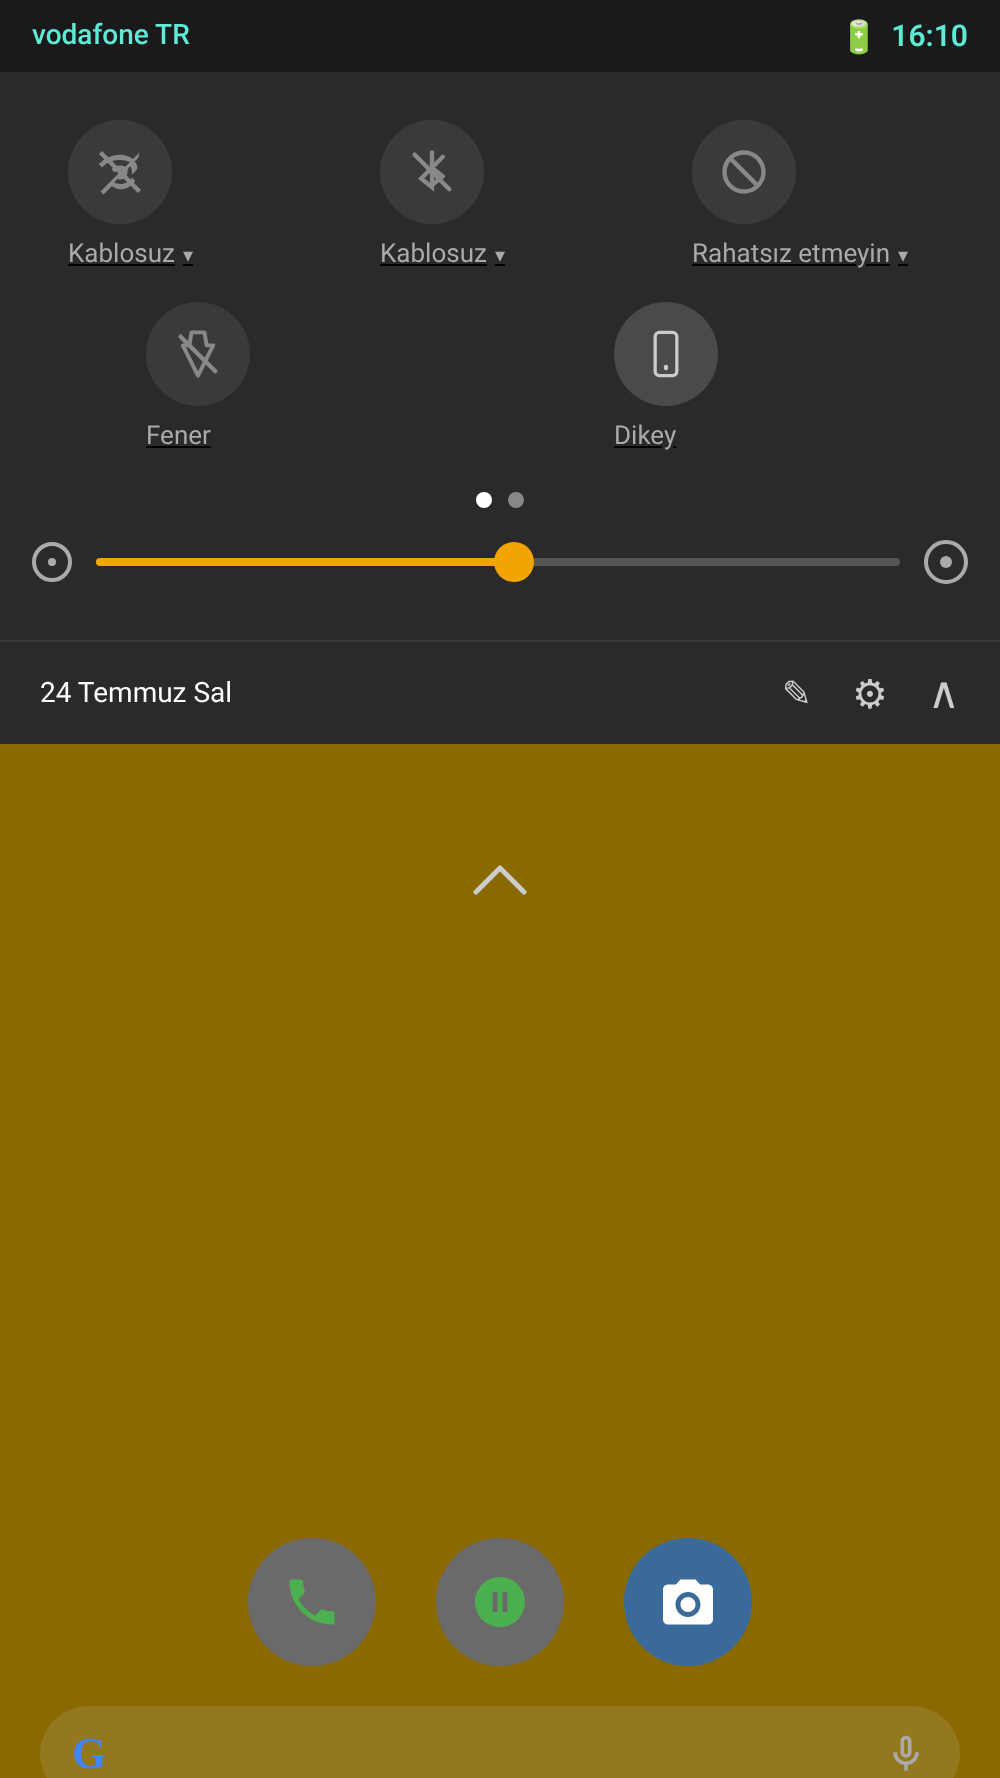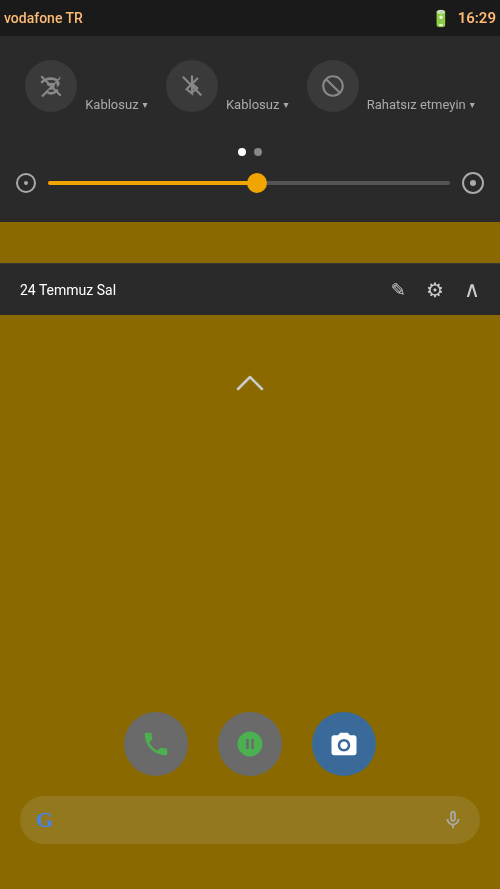--- a/index.html
+++ b/index.html
@@ -12,22 +12,22 @@
       position: relative;
     }
 
     
     .status-bar {
       background: #1a1a1a;
       height: 36px;
       display: flex;
       align-items: center;
       justify-content: space-between;
-      padding: 0 4px;
-      color: #fdba74;
+      padding: 0 16px;
+      color: #5eead4;
       font-size: 14px;
       font-weight: 500;
     }
     .status-bar-right {
       display: flex;
       align-items: center;
       gap: 6px;
       font-size: 15px;
       font-weight: 600;
     }
@@ -45,23 +45,25 @@
     
     .toggle-row {
       display: flex;
       justify-content: space-around;
       align-items: flex-start;
       padding: 8px 16px 16px 16px;
     }
 
     .toggle-item {
       display: flex;
-      align-items: flex-end;
+      flex-direction: column;
+      align-items: flex-start;
       gap: 8px;
       min-width: 120px;
+      text-decoration: underline;
     }
 
     .toggle-icon-wrap {
       width: 52px;
       height: 52px;
       border-radius: 50%;
       background: #3a3a3a;
       display: flex;
       align-items: center;
       justify-content: center;
@@ -175,21 +177,20 @@
 
     
     .bottom-bar {
       background: #2a2a2a;
       height: 52px;
       display: flex;
       align-items: center;
       justify-content: space-between;
       padding: 17px 20px;
       border-top: 1px solid #3a3a3a;
-      margin-top: 41px;
     }
 
     .date-text {
       color: #fff;
       font-size: 14px;
       font-weight: 400;
     }
 
     .bottom-icons {
       display: flex;
@@ -275,21 +276,21 @@
     
     svg { display: block; }
   </style>
 </head>
 <body>
 
 <div class="status-bar">
   <span>vodafone TR</span>
   <div class="status-bar-right">
     <span class="battery-icon">🔋</span>
-    <span>16:29</span>
+    <span>16:10</span>
   </div>
 </div>
 
 <div class="quick-settings">
 
   <div class="toggle-row">
 
     <div class="toggle-item">
       <div class="toggle-icon-wrap">
         <svg width="26" height="26" viewBox="0 0 24 24" fill="#888">
@@ -326,21 +327,43 @@
       <div class="toggle-label-wrap">
         <span style="text-align:center;display:block;">Rahatsız etmeyin</span>
         <span class="chevron">▾</span>
       </div>
     </div>
 
   </div>
 
   <div class="toggle-row-2 toggle-row">
 
-
+    <div class="toggle-item">
+      <div class="toggle-icon-wrap">
+        <svg width="26" height="26" viewBox="0 0 24 24" fill="none">
+          <path d="M9 2l-1 6H5l7 14 7-14h-3L15 2H9z" stroke="#888" stroke-width="1.8" stroke-linecap="round" stroke-linejoin="round"></path>
+          <line x1="4" y1="4" x2="20" y2="20" stroke="#888" stroke-width="2" stroke-linecap="round"></line>
+        </svg>
+      </div>
+      <div class="toggle-label-wrap">
+        <span>Fener</span>
+      </div>
+    </div>
+
+    <div class="toggle-item">
+      <div class="toggle-icon-wrap" style="background:#4a4a4a;">
+        <svg width="26" height="26" viewBox="0 0 24 24" fill="#ccc">
+          <rect x="7" y="2" width="10" height="20" rx="2" ry="2" stroke="#ccc" stroke-width="1.5" fill="none"></rect>
+          <line x1="12" y1="18" x2="12" y2="18.5" stroke="#ccc" stroke-width="2" stroke-linecap="round"></line>
+        </svg>
+      </div>
+      <div class="toggle-label-wrap">
+        <span>Dikey</span>
+      </div>
+    </div>
 
 
   </div>
 
   <div class="page-dots">
     <div class="dot active"></div>
     <div class="dot"></div>
   </div>
 
   <div class="brightness-row">

